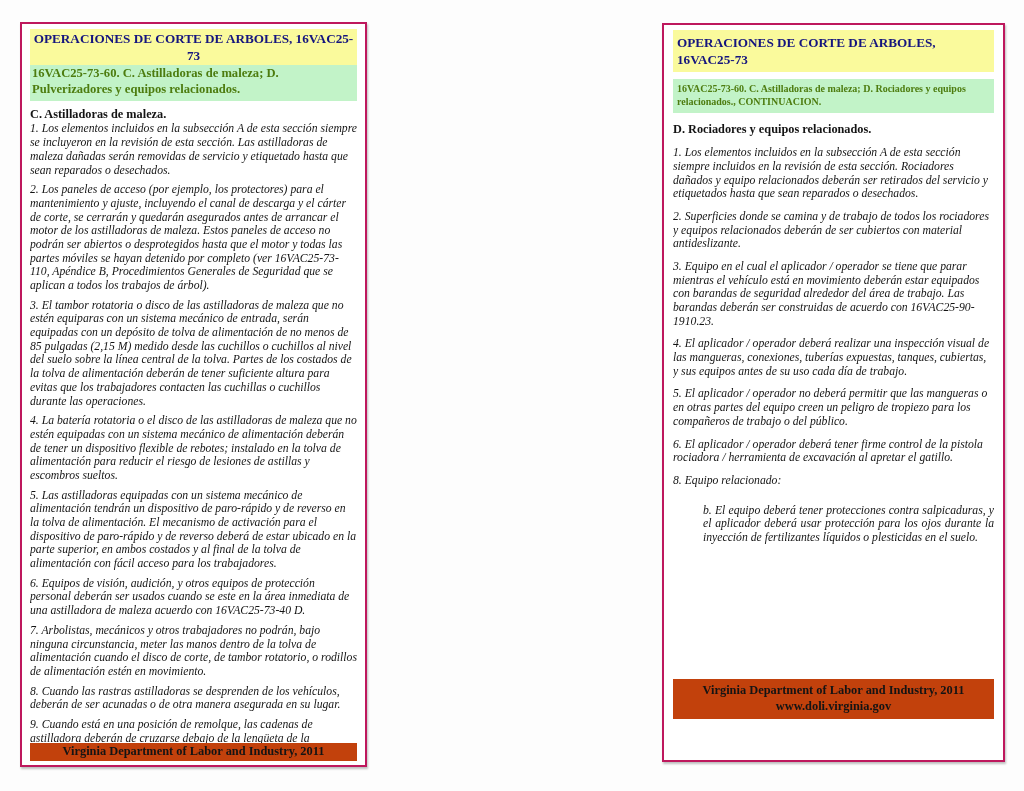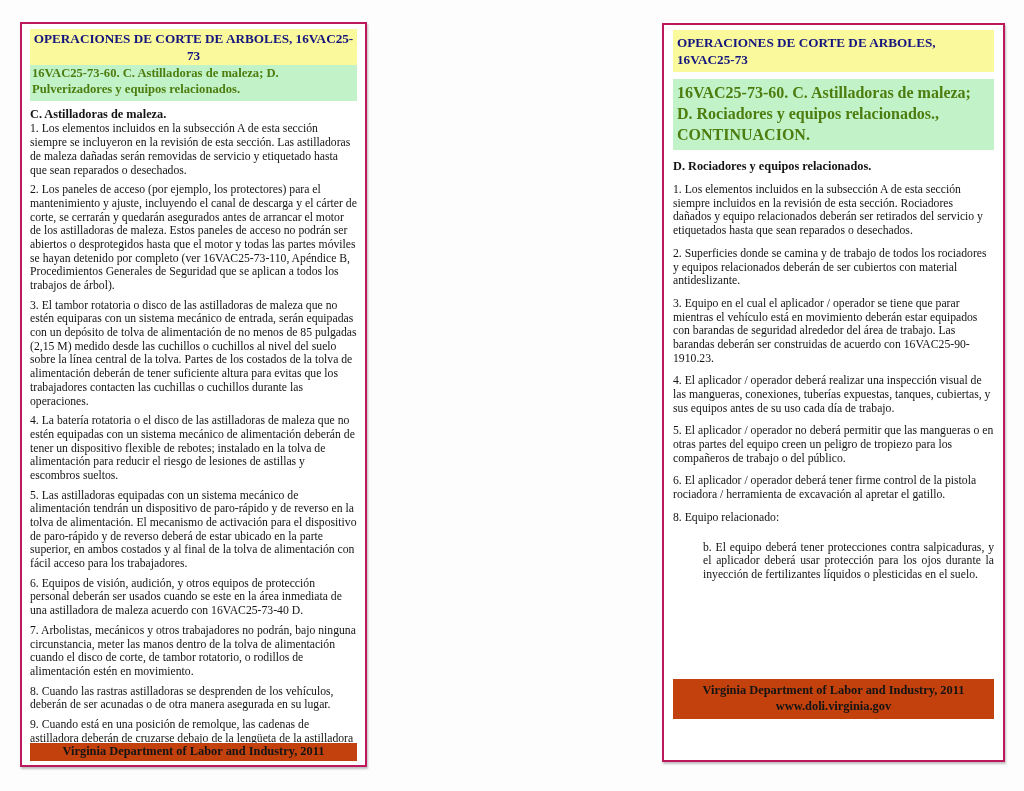--- a/index.html
+++ b/index.html
@@ -25,28 +25,28 @@
 
   .band { font-weight:bold; }
   .band-yellow { background:#fafa9c; color:#15157e; }
   .band-green  { background:#c2f3c8; color:#4d7c0f; }
 
   .page-left .title-banner   { text-align:center; font-size:13.2px; line-height:1.25; padding:2px 2px 1px 2px; }
   .page-left .section-banner { font-size:12.6px; line-height:1.3; padding:0 2px 3px 2px; }
 
   .page-right .title-banner   { text-align:left; font-size:13.2px; line-height:1.25; padding:5px 4px 4px 4px; }
   .page-right .banner-gap     { height:7px; }
-  .page-right .section-banner { font-size:16px; line-height:1.32; padding:3px 4px 5px 4px; }
+  .page-right .section-banner { font-size:10px; line-height:1.32; padding:3px 4px 5px 4px; }
 
   .page-body { flex:1 1 auto; padding-top:6px; overflow:hidden; }
   .page-right .page-body { padding-top:9px; }
 
   .section-heading { font-size:12.3px; font-weight:bold; line-height:1.2; }
 
-  .page-body p { font-size:11.7px; line-height:1.17; margin-top:6px; }
+  .page-body p { font-size:11.7px; line-height:1.17; margin-top:6px;font-style:italic; }
   .page-left  .page-body p.first { margin-top:1px; }
   .page-right .page-body p { margin-top:9px; }
   .page-right .page-body p.subitem { margin-left:30px; margin-top:16px; text-align:justify; }
 
   .footer-band {
     background:#c2410c;
     text-align:center;
     font-weight:bold;
     color:#141414;
     flex:0 0 auto;

